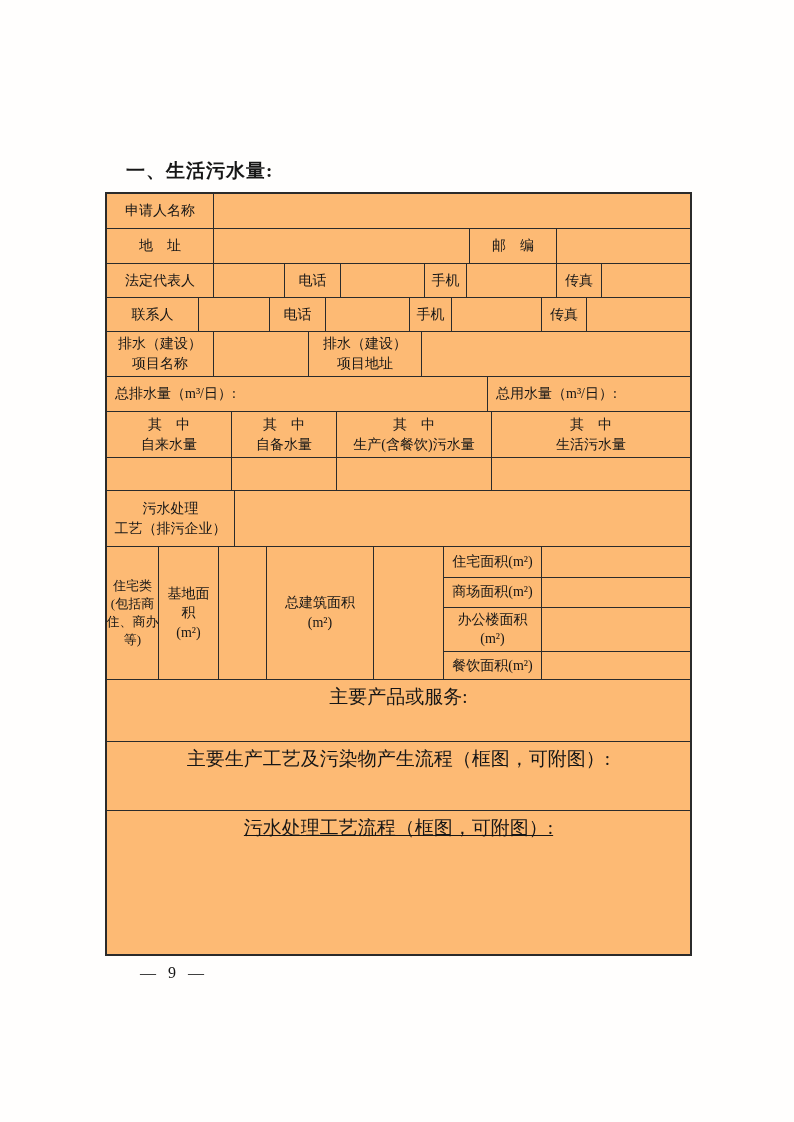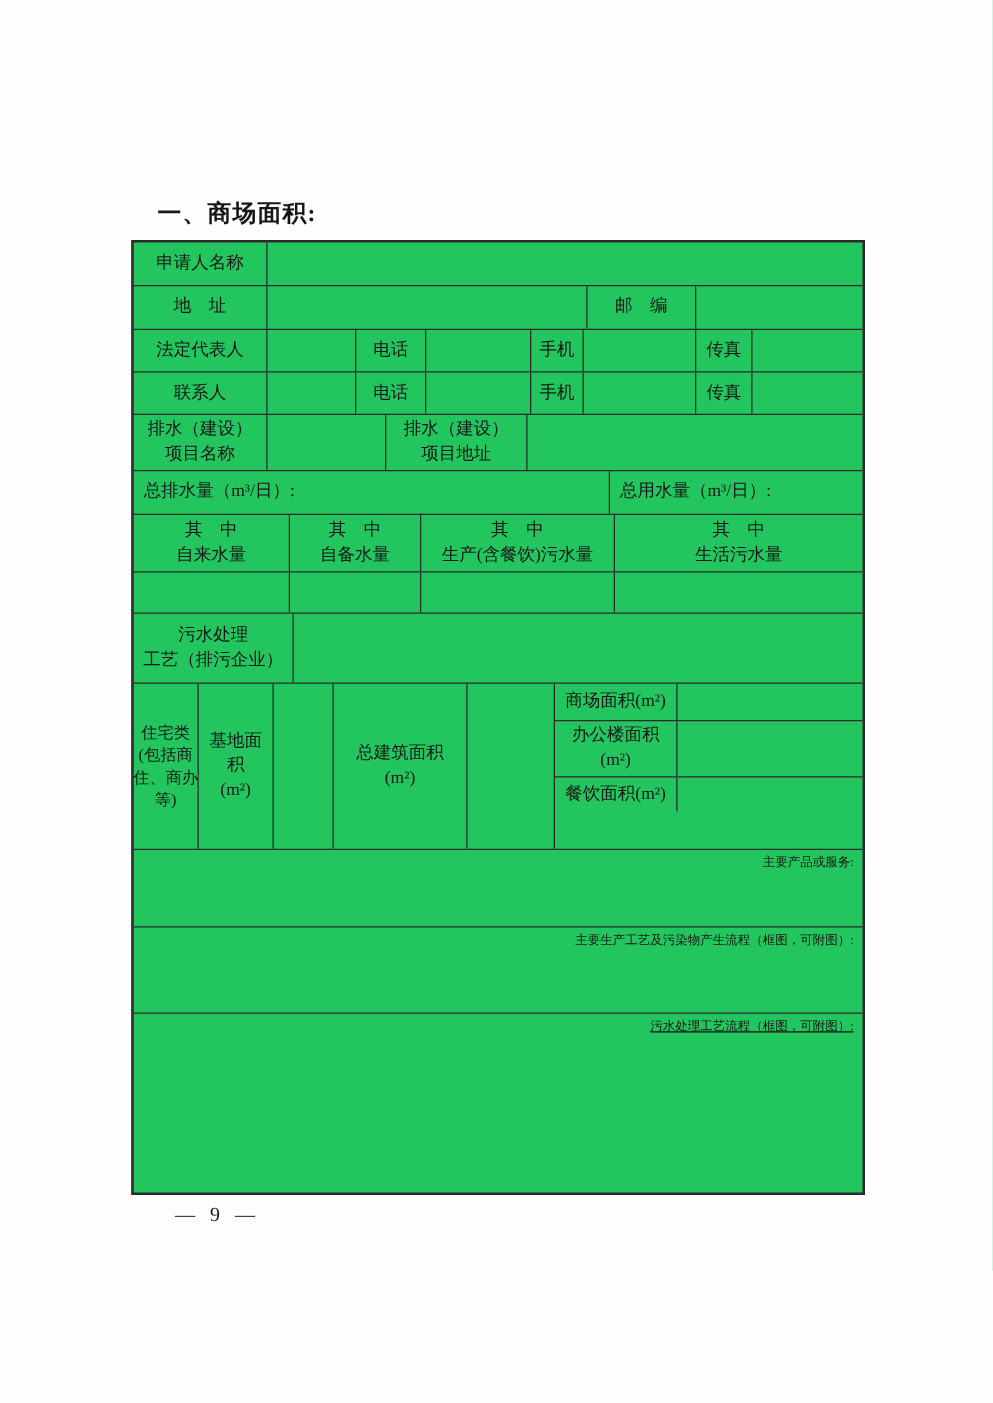--- a/index.html
+++ b/index.html
@@ -20,21 +20,21 @@
     left: 126px; top: 158px;
     font-size: 19px;
     font-weight: 700;
     letter-spacing: 1px;
   }
   .form-table {
     position: absolute;
     left: 105px; top: 192px;
     width: 587px;
     border: 2px solid #2b2b2b;
-    background: #22c55e;
+    background: #fdba74;
   }
   .r { display: flex; border-bottom: 1px solid #2b2b2b; width: 100%; }
   .r:last-child { border-bottom: none; }
   .c {
     border-right: 1px solid #2b2b2b;
     display: flex; align-items: center; justify-content: center;
     text-align: center;
     white-space: pre-line;
     font-size: 14px; line-height: 1.4;
     padding: 1px 3px;
@@ -44,38 +44,38 @@
   .c.grow { flex: 1 1 auto; }
   .c.left { justify-content: flex-start; text-align: left; padding-left: 8px; }
   .c.nowrap { white-space: pre; }
   .c.fs13 { font-size: 13px; }
   .sub { flex: 1 1 auto; display: flex; flex-direction: column; }
   .subrow { display: flex; border-bottom: 1px solid #2b2b2b; }
   .subrow:last-child { border-bottom: none; }
   .subrow .c { height: 100%; }
   .indcell {
     border-bottom: 1px solid #2b2b2b;
-    font-size: 10px; line-height: 1.4;
+    font-size: 19px; line-height: 1.4;
     padding: 4px 7px;
-    text-align: right;
+    text-align: center;
   }
   .indcell:last-child { border-bottom: none; text-decoration: underline; }
   .page-footer {
     position: absolute;
     left: 140px; top: 964px;
     font-size: 16px;
     letter-spacing: 4px;
   }
 </style>
 </head>
 <body>
 
 <div class="sheet">
 
-  <div class="doc-title">一、商场面积:</div>
+  <div class="doc-title">一、生活污水量:</div>
 
   <div class="form-table">
 
     <div class="r" style="height:35px">
       <div class="c" style="width:107px">申请人名称</div>
       <div class="c grow"></div>
     </div>
 
     <div class="r" style="height:35px">
       <div class="c" style="width:107px">地　址</div>
@@ -89,21 +89,21 @@
       <div class="c" style="width:71px"></div>
       <div class="c" style="width:56px">电话</div>
       <div class="c" style="width:84px"></div>
       <div class="c" style="width:42px">手机</div>
       <div class="c" style="width:90px"></div>
       <div class="c" style="width:45px">传真</div>
       <div class="c grow"></div>
     </div>
 
     <div class="r" style="height:34px">
-      <div class="c" style="width:107px">联系人</div>
+      <div class="c" style="width:92px">联系人</div>
       <div class="c" style="width:71px"></div>
       <div class="c" style="width:56px">电话</div>
       <div class="c" style="width:84px"></div>
       <div class="c" style="width:42px">手机</div>
       <div class="c" style="width:90px"></div>
       <div class="c" style="width:45px">传真</div>
       <div class="c grow"></div>
     </div>
 
     <div class="r" style="height:45px">
@@ -149,20 +149,24 @@
 (包括商
 住、商办
 等)</div>
       <div class="c" style="width:60px">基地面积
 (m²)</div>
       <div class="c" style="width:48px"></div>
       <div class="c" style="width:107px">总建筑面积
 (m²)</div>
       <div class="c" style="width:70px"></div>
       <div class="sub">
+        <div class="subrow" style="height:31px">
+          <div class="c" style="width:98px">住宅面积(m²)</div>
+          <div class="c grow"></div>
+        </div>
         <div class="subrow" style="height:30px">
           <div class="c" style="width:98px">商场面积(m²)</div>
           <div class="c grow"></div>
         </div>
         <div class="subrow" style="height:45px">
           <div class="c" style="width:98px">办公楼面积
 (m²)</div>
           <div class="c grow"></div>
         </div>
         <div class="subrow" style="height:27px">

